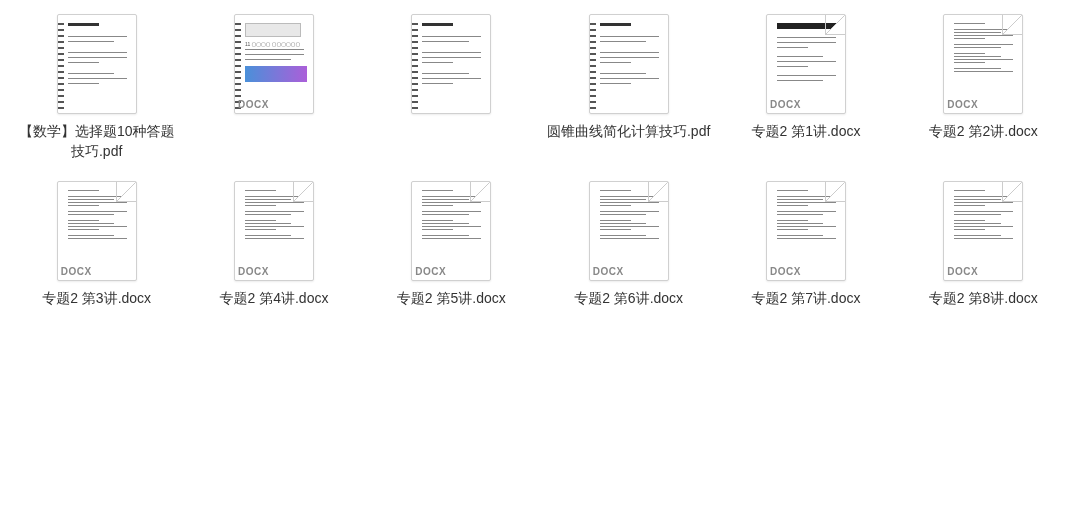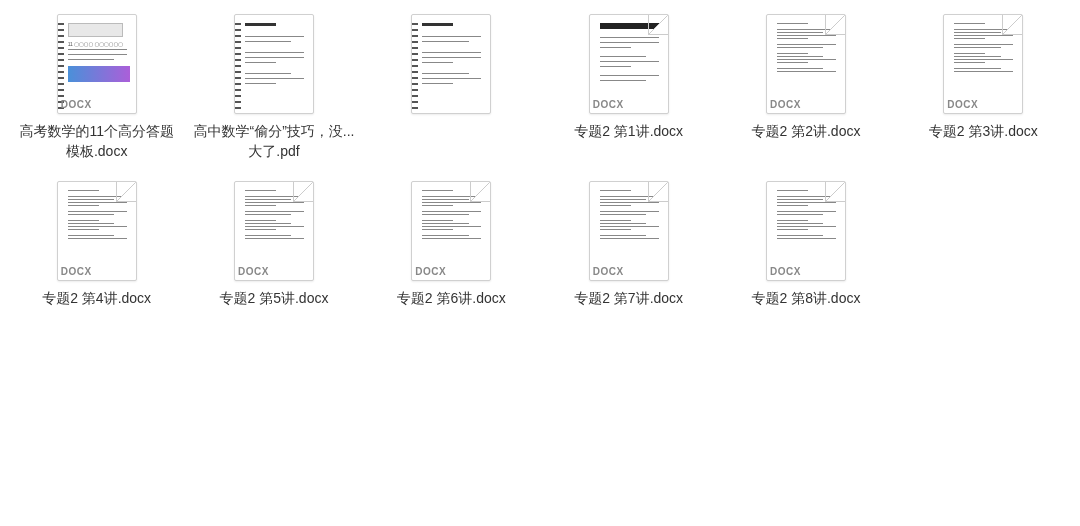--- a/index.html
+++ b/index.html
@@ -108,67 +108,85 @@
       word-break: break-all;
     }
   </style>
 </head>
 <body>
 
 <div class="file-grid" id="grid">
     <div class="file-item">
       <div class="file-thumb spiral">
         <div class="thumb-content">
+          <div class="thumb-line short thick"></div>
+          <div style="height: 6px;"></div>
+          <div class="thumb-line full"></div>
+          <div class="thumb-line med"></div>
+          <div style="height: 6px;"></div>
+          <div class="thumb-line full"></div>
+          <div class="thumb-line full"></div>
+          <div class="thumb-line short"></div>
+          <div style="height: 6px;"></div>
+          <div class="thumb-line med"></div>
+          <div class="thumb-line full"></div>
+          <div class="thumb-line short"></div>
+        </div>
+      </div>
+      <div class="file-label">【数学】选择题10种答题技巧.pdf</div>
+    </div>
+    <div class="file-item">
+      <div class="file-thumb spiral">
+        <div class="thumb-content">
           <div class="thumb-block"></div>
           <div style="font-size: 5px; color: rgb(85, 85, 85); margin-bottom: 2px;">11 ▢▢▢▢ ▢▢▢▢▢▢</div>
           <div class="thumb-line full"></div>
           <div class="thumb-line full"></div>
           <div class="thumb-line med"></div>
           <div class="thumb-banner"></div>
         </div>
         <div class="docx-badge">DOCX</div>
       </div>
-      <div class="file-label">高考数学的11个高分答题模板.docx</div>
     </div>
     <div class="file-item">
       <div class="file-thumb spiral">
         <div class="thumb-content">
           <div class="thumb-line short thick"></div>
           <div style="height: 6px;"></div>
           <div class="thumb-line full"></div>
           <div class="thumb-line med"></div>
           <div style="height: 6px;"></div>
           <div class="thumb-line full"></div>
           <div class="thumb-line full"></div>
           <div class="thumb-line short"></div>
           <div style="height: 6px;"></div>
           <div class="thumb-line med"></div>
           <div class="thumb-line full"></div>
           <div class="thumb-line short"></div>
         </div>
       </div>
-      <div class="file-label">高中数学“偷分”技巧，没...大了.pdf</div>
     </div>
     <div class="file-item">
       <div class="file-thumb spiral">
         <div class="thumb-content">
           <div class="thumb-line short thick"></div>
           <div style="height: 6px;"></div>
           <div class="thumb-line full"></div>
           <div class="thumb-line med"></div>
           <div style="height: 6px;"></div>
           <div class="thumb-line full"></div>
           <div class="thumb-line full"></div>
           <div class="thumb-line short"></div>
           <div style="height: 6px;"></div>
           <div class="thumb-line med"></div>
           <div class="thumb-line full"></div>
           <div class="thumb-line short"></div>
         </div>
       </div>
+      <div class="file-label">圆锥曲线简化计算技巧.pdf</div>
     </div>
     <div class="file-item">
       <div class="file-thumb">
         <div class="thumb-content">
           <div class="thumb-line thick" style="width: 95%; height: 6px; background: rgb(34, 34, 34);"></div>
           <div style="height: 4px;"></div>
           <div class="thumb-line full"></div>
           <div class="thumb-line full"></div>
           <div class="thumb-line short"></div>
           <div style="height: 4px;"></div>

